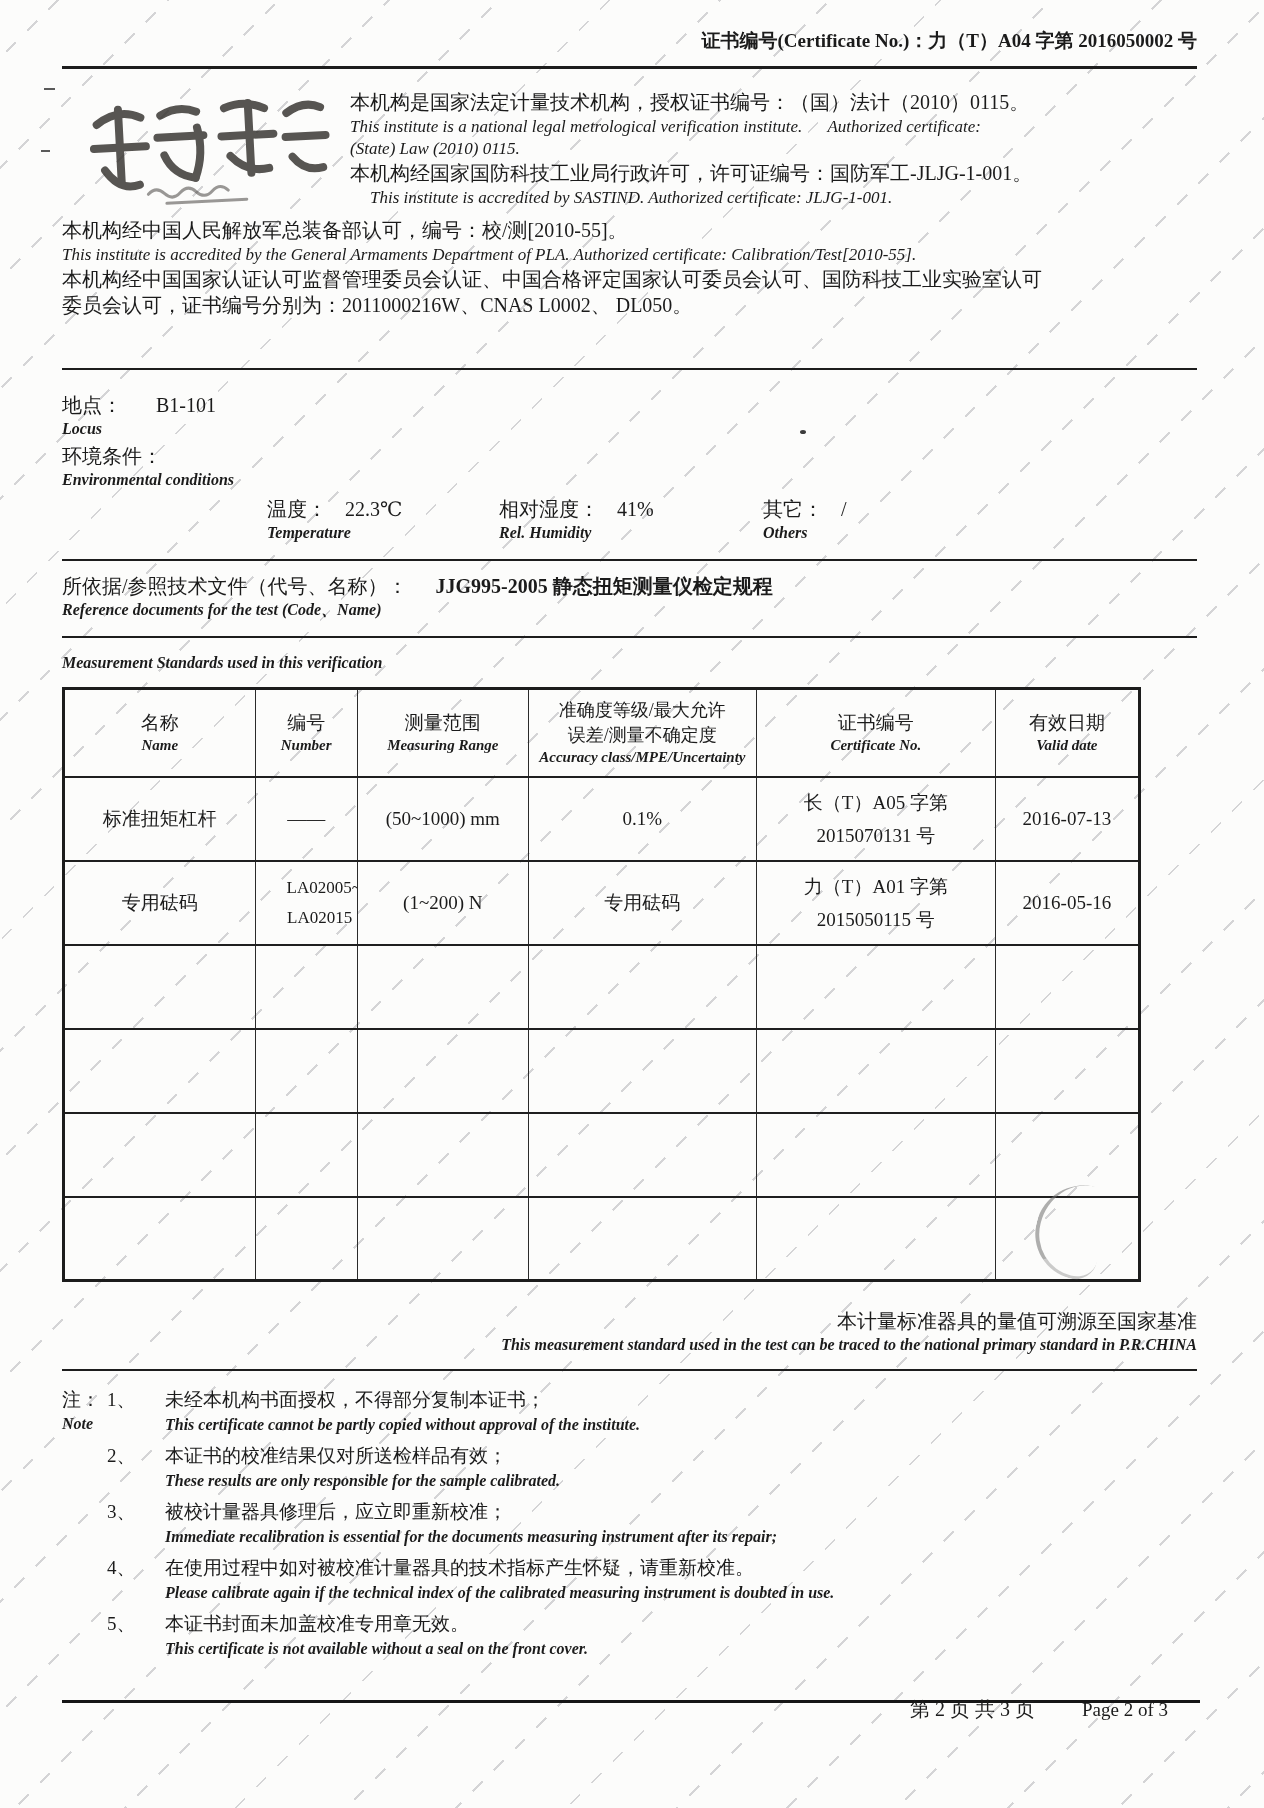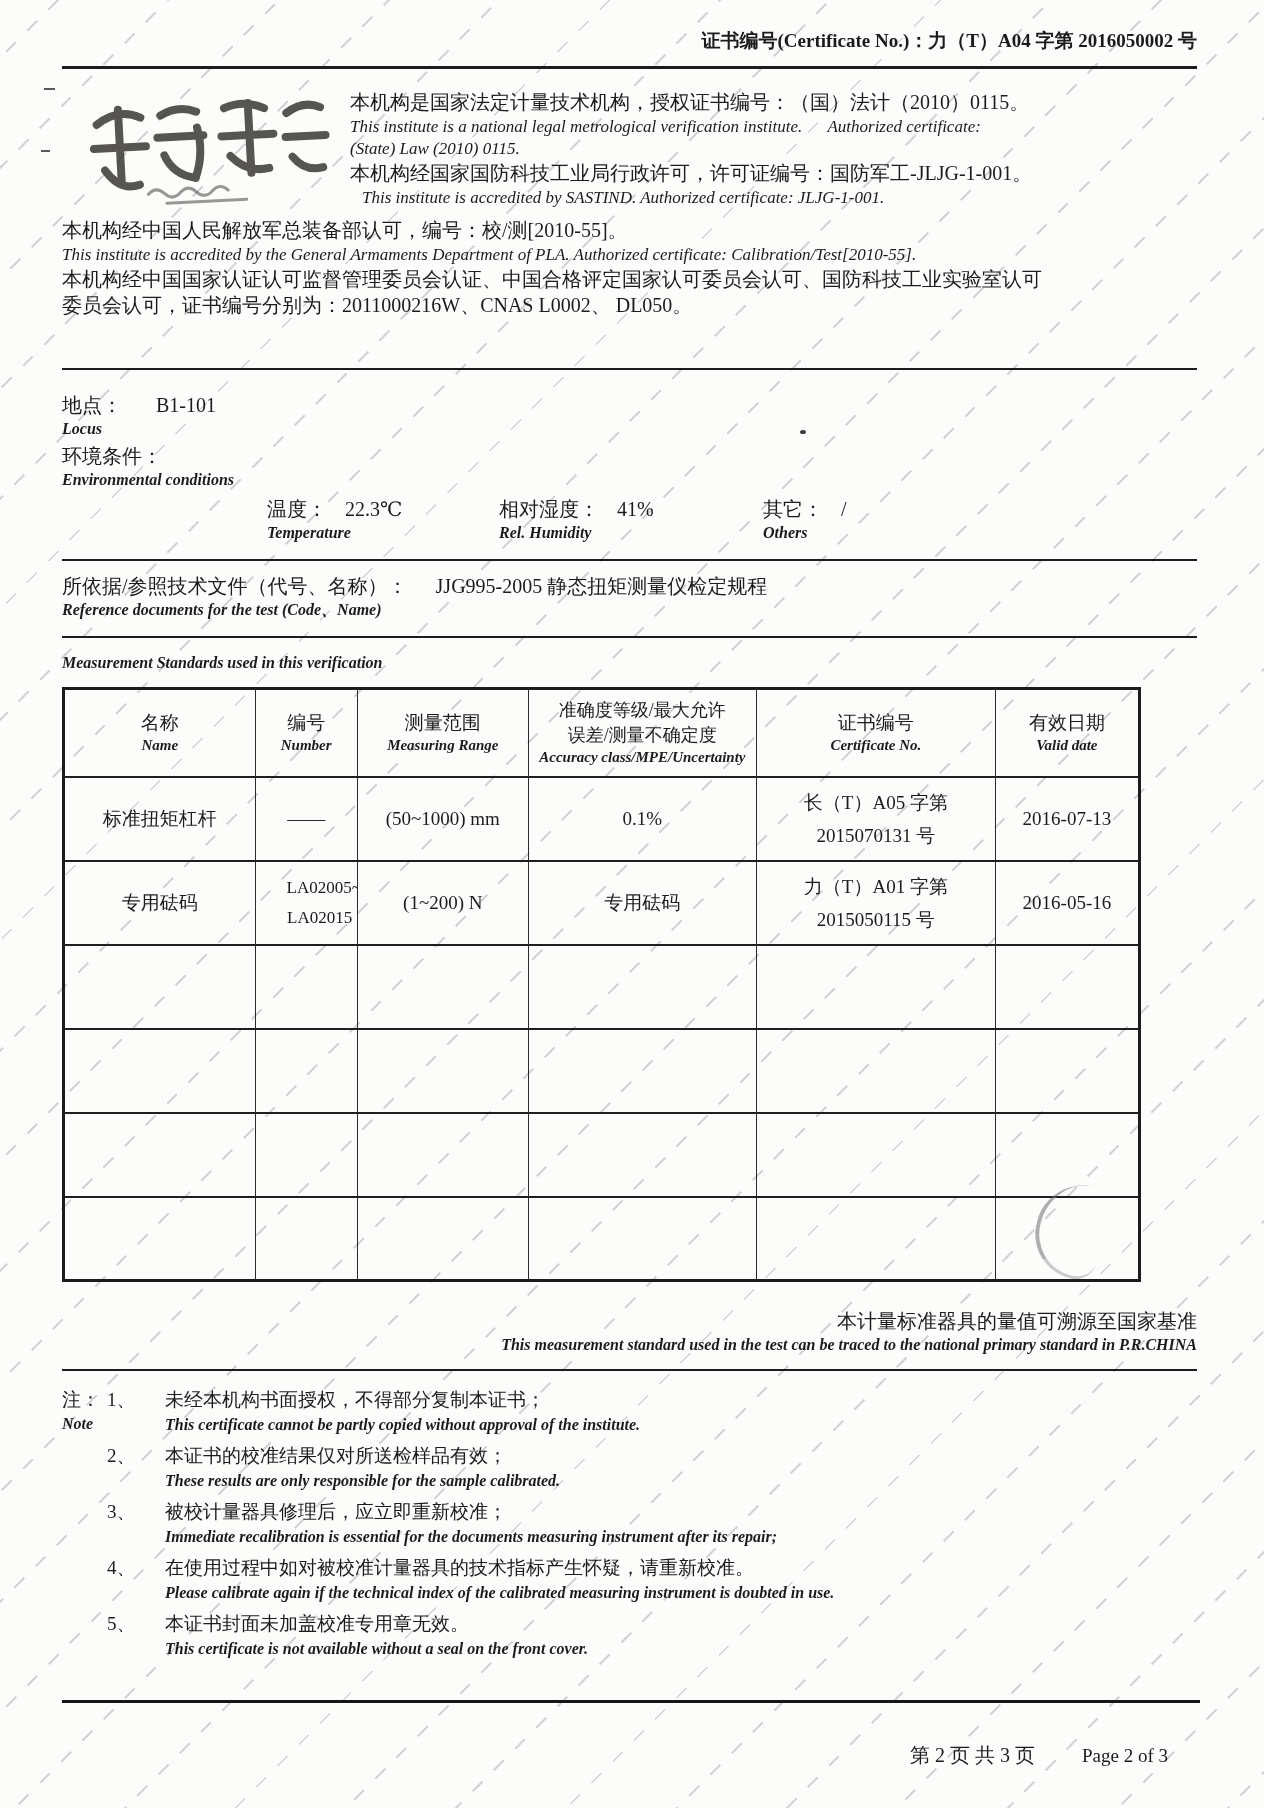--- a/index.html
+++ b/index.html
@@ -26,38 +26,38 @@
   .rule-thick { border-top-width:3px; }
 
   
   .cert-no { text-align:right; font-weight:bold; font-size:19px; line-height:26px; margin-bottom:12px; }
 
   
   .intro { position:relative; margin-top:20px; min-height:122px; }
   .stamp { position:absolute; left:18px; top:-2px; width:260px; height:120px; }
   .intro-text { margin-left:288px; }
   .intro-text .cn { margin-bottom:1px; }
-  .intro .sastind-en { margin-left:12px; }
+  .intro .sastind-en { margin-left:20px; }
 
   .accred-full { margin-top:6px; }
   .accred-full .cn { line-height:26px; }
   .accred-full .en { line-height:23px; }
 
   .r2 { margin-top:50px; }
   .location { margin-top:22px; }
   .loc-val { margin-left:34px; }
   .env-label { margin-top:4px; }
   .conditions { display:flex; margin-top:6px; padding-left:205px; }
   .cond-1 { width:232px; }
   .cond-2 { width:264px; }
   .cond .val { margin-left:18px; }
   .r3 { margin-top:16px; }
 
   .reference { margin-top:12px; }
-  .ref-value { margin-left:28px; font-weight:400; }
+  .ref-value { margin-left:28px; font-weight:700; }
   .r4 { margin-top:16px; }
 
   .standards { margin-top:14px; }
   .std-table { width:1079px; border-collapse:collapse; border:3px solid #1c1c1c; margin-top:14px; table-layout:fixed; }
   .std-table th, .std-table td {
     border-left:1px solid #2a2a2a; border-right:1px solid #2a2a2a;
     border-top:2px solid #1f1f1f; border-bottom:2px solid #1f1f1f;
     text-align:center; vertical-align:middle; padding:2px 4px; overflow:hidden;
   }
   .std-table thead tr { height:88px; }
@@ -72,21 +72,21 @@
   .notes { margin-top:16px; }
   .note-row { display:flex; align-items:flex-start; }
   .note-label { width:45px; }
   .note-no { width:58px; font-size:19px; line-height:26px; }
   .note-item { margin-bottom:7px; }
   .note-cn { font-size:19px; line-height:26px; }
   .note-en { font-style:italic; font-weight:bold; font-size:16px; line-height:23px; margin-left:103px; }
   .note-en-first { margin-left:58px; }
 
   .bottom-rule { position:absolute; left:62px; right:64px; top:1700px; border-top:3px solid #161616; }
-  .footer { position:absolute; top:1742px; right:96px; font-size:20px; }
+  .footer { position:absolute; top:1696px; right:96px; font-size:20px; }
   .footer .pg-en { font-style:normal; margin-left:42px; font-size:19px; }
 
   
   .artifact { position:absolute; background:#5a5a5a; }
   .dash1 { left:44px; top:88px; width:11px; height:2px; }
   .dash2 { left:41px; top:150px; width:9px; height:2px; }
   .dot1 { left:800px; top:430px; width:6px; height:4px; border-radius:50%; background:#3c3c3c; }
   .smudge { position:absolute; left:1036px; top:1182px; width:64px; height:92px;
     border-left:4px solid rgba(110,110,110,.55); border-bottom:3px solid rgba(130,130,130,.4);
     border-radius:48px 0 22px 46px; transform:rotate(14deg); }

